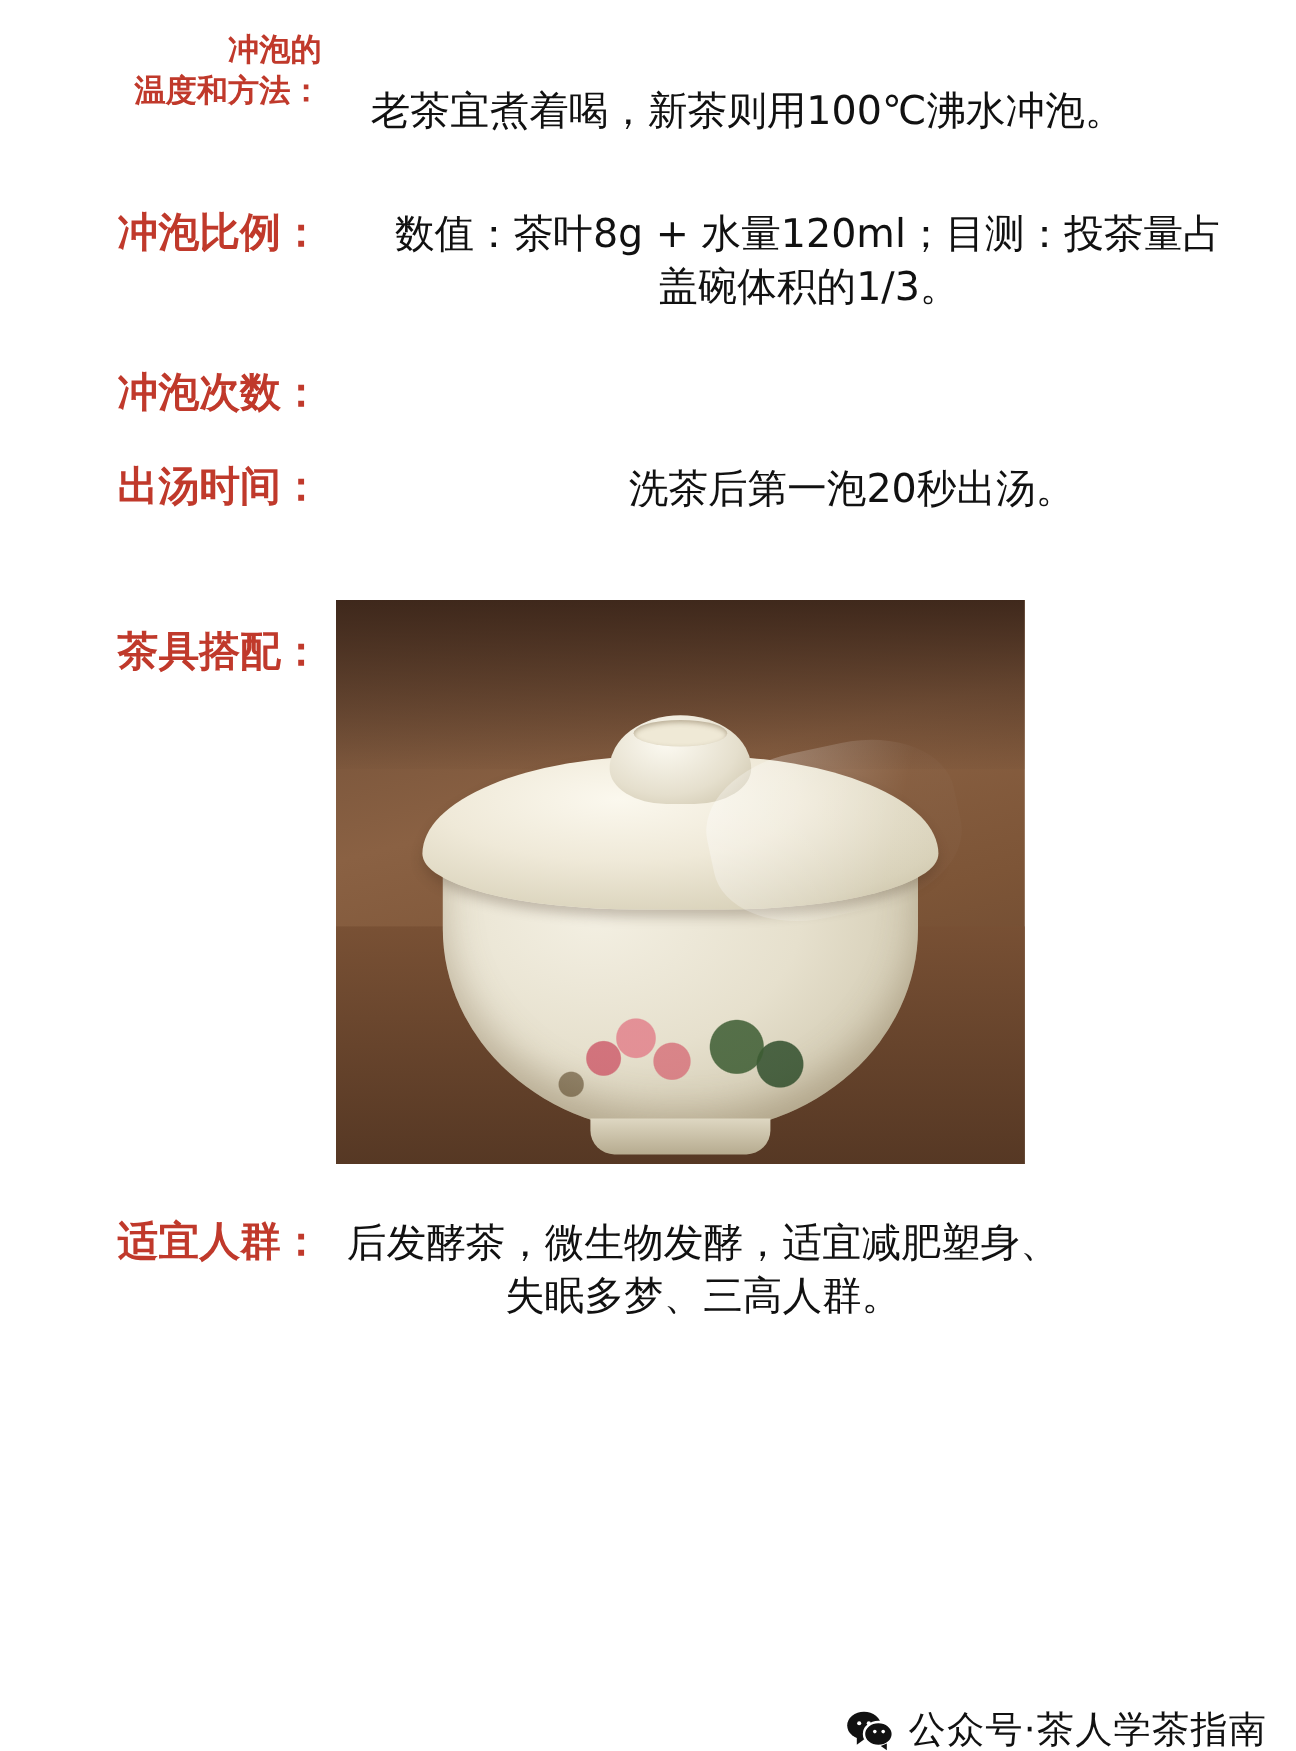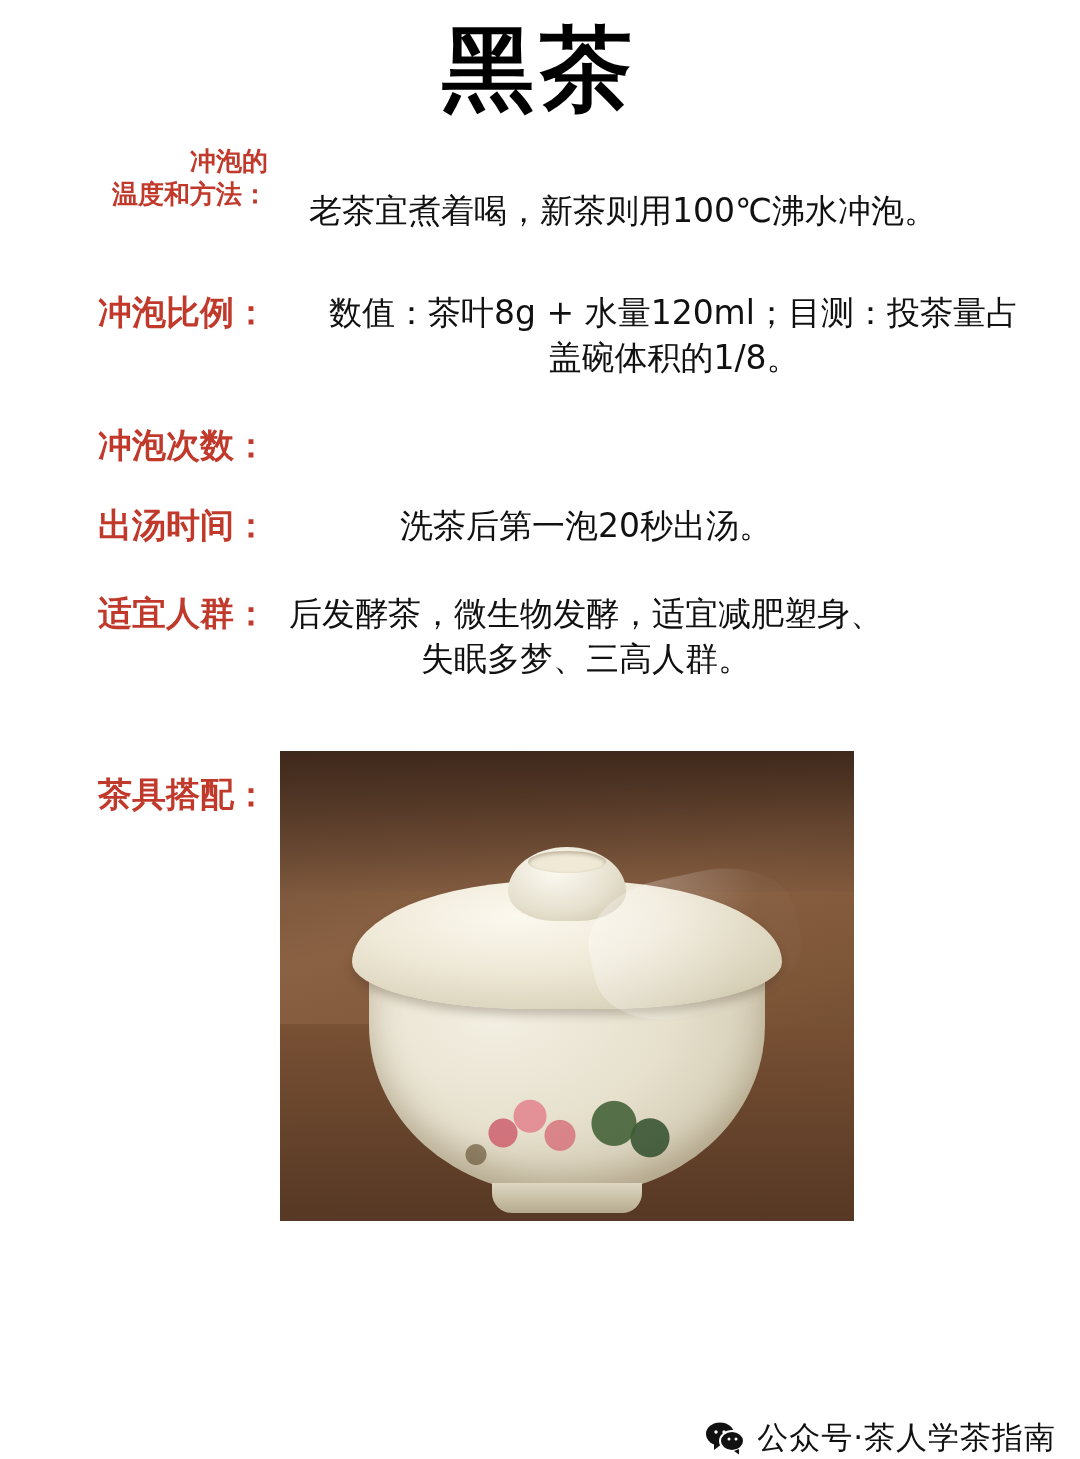--- a/index.html
+++ b/index.html
@@ -101,21 +101,21 @@
 
   
   .row-pour { margin-top: 36px; }
   .row-pour .label {
     width: 250px;
     margin-left: 18px;
   }
   .row-pour .value {
     width: 620px;
     margin-left: 8px;
-    text-align: center;
+    text-align: right;
   }
 
   
   .row-people { margin-top: 44px; }
   .row-people .label {
     width: 250px;
     margin-left: 18px;
   }
   .row-people .value {
     width: 620px;
@@ -250,61 +250,60 @@
     color: #111;
     font-family: "DejaVu Sans", "Liberation Sans", sans-serif;
     letter-spacing: 1px;
   }
 </style>
 </head>
 <body>
 
 <div class="page">
 
-  <div class="title">黑茶</div>
 
   <div class="rows">
 
     <div class="row row-temp">
       <div class="label">冲泡的
 温度和方法：</div>
       <div class="value">老茶宜煮着喝，新茶则用100℃沸水冲泡。</div>
     </div>
 
     <div class="row row-ratio">
       <div class="label">冲泡比例：</div>
-      <div class="value">数值：茶叶8g + 水量120ml；目测：投茶量占盖碗体积的1/8。</div>
+      <div class="value">数值：茶叶8g + 水量120ml；目测：投茶量占盖碗体积的1/3。</div>
     </div>
 
     <div class="row row-times">
       <div class="label">冲泡次数：</div>
     </div>
 
     <div class="row row-pour">
       <div class="label">出汤时间：</div>
       <div class="value">洗茶后第一泡20秒出汤。</div>
-    </div>
-
-    <div class="row row-people">
-      <div class="label">适宜人群：</div>
-      <div class="value">后发酵茶，微生物发酵，适宜减肥塑身、失眠多梦、三高人群。</div>
     </div>
 
     <div class="row row-ware">
       <div class="label">茶具搭配：</div>
       <div class="photo">
         <div class="backdrop-dark"></div>
         <div class="table-surface"></div>
         <div class="gaiwan-body"></div>
         <div class="gaiwan-flower"></div>
         <div class="gaiwan-foot"></div>
         <div class="gaiwan-lid"></div>
         <div class="gaiwan-knob"></div>
         <div class="photo-glare"></div>
       </div>
+    </div>
+
+    <div class="row row-people">
+      <div class="label">适宜人群：</div>
+      <div class="value">后发酵茶，微生物发酵，适宜减肥塑身、失眠多梦、三高人群。</div>
     </div>
 
   </div>
 
   <div class="footer">
     <span class="wechat-icon">
       <svg width="40" height="34" viewBox="0 0 40 34" xmlns="http://www.w3.org/2000/svg">
         <ellipse cx="15" cy="13" rx="14" ry="11.5" fill="#111"></ellipse>
         <polygon points="9,22 9,29 15,24.5" fill="#111"></polygon>
         <ellipse cx="27" cy="20" rx="12" ry="10" fill="#111" stroke="#fff" stroke-width="2"></ellipse>

